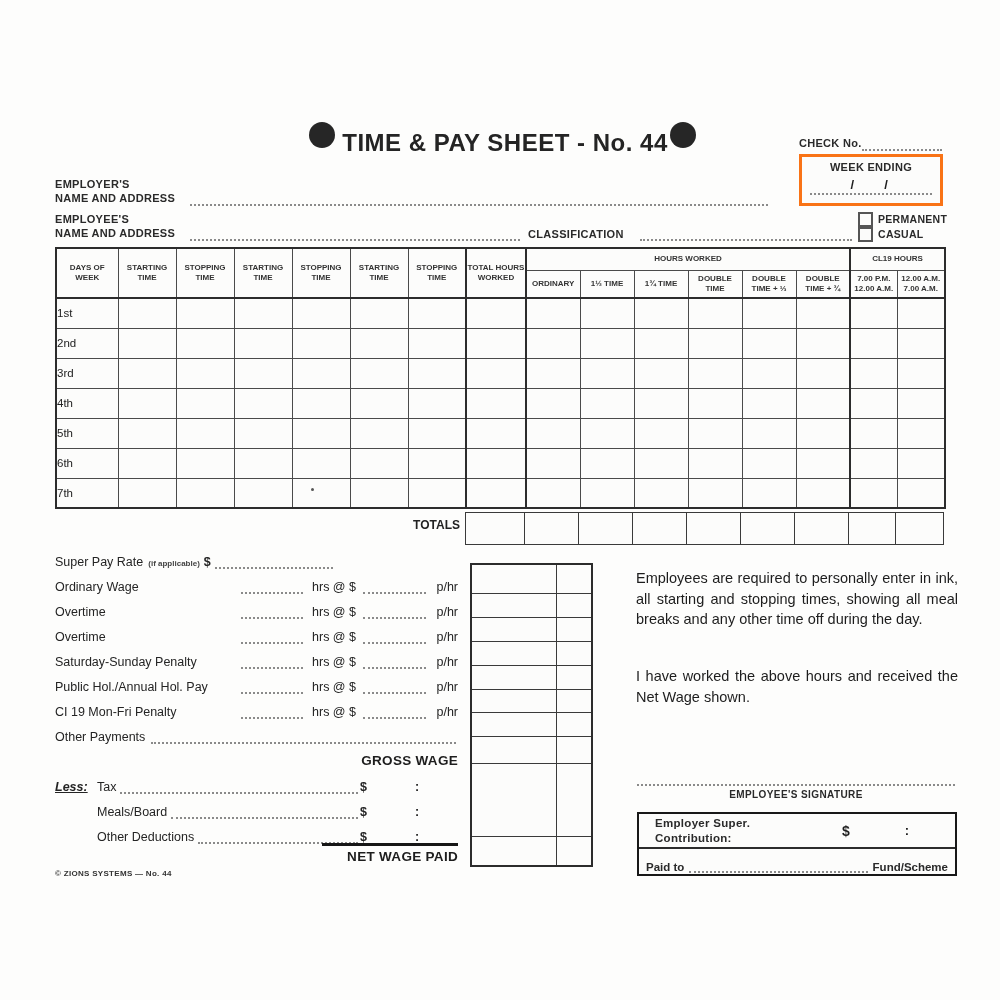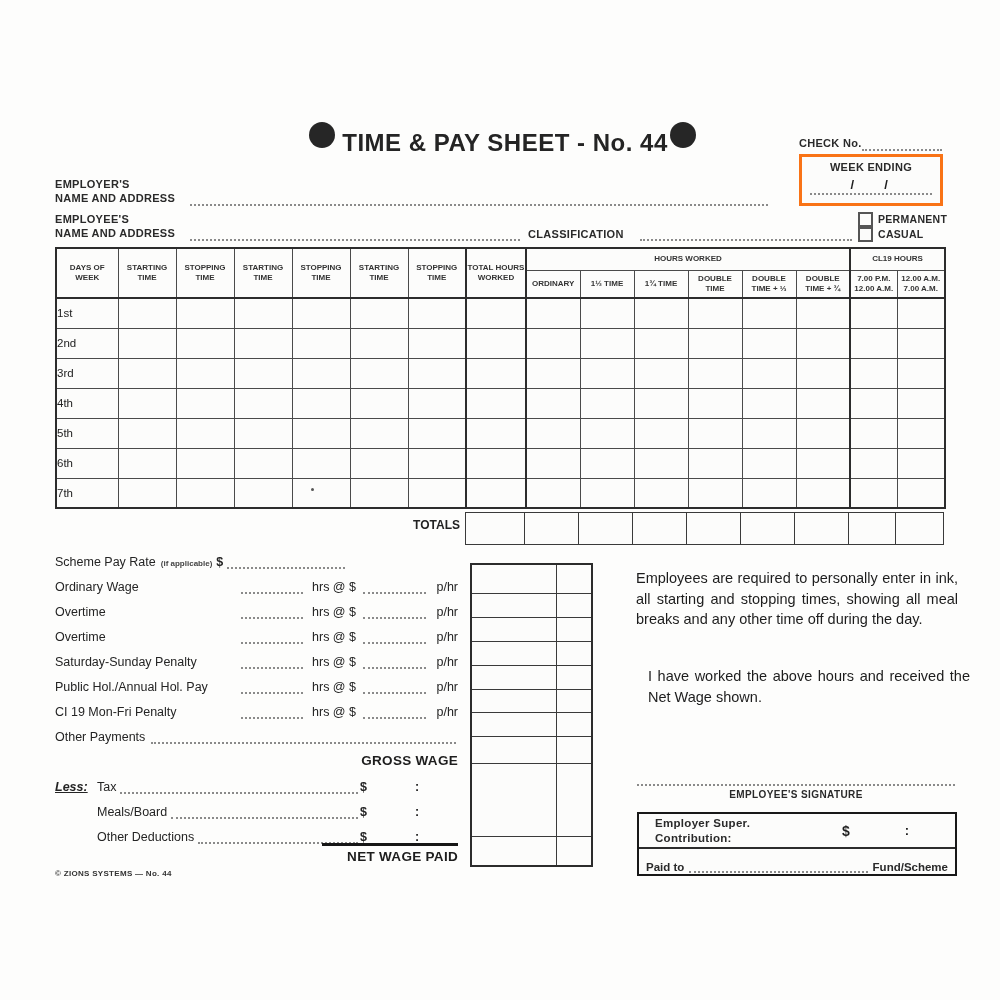--- a/index.html
+++ b/index.html
@@ -284,21 +284,21 @@
     <div class="tc" style="width:54px;"></div>
     <div class="tc" style="width:54px;"></div>
     <div class="tc" style="width:54px;"></div>
     <div class="tc" style="width:54px;"></div>
     <div class="tc" style="width:54px;"></div>
     <div class="tc" style="width:47px;"></div>
     <div class="tc" style="width:48px;"></div>
   </div>
 
   <div class="abs wrow" style="left:55px;top:553px;width:403px;">
-    <span>Scheme Pay Rate</span>
+    <span>Super Pay Rate</span>
     <span class="note" style="margin:0 4px 1px 5px;text-align:right;">(if applicable)</span>
     <span class="b">$</span>
     <span class="dash" style="width:118px;height:14px;margin-left:4px;"></span>
   </div>
 
   <div class="abs wrow" style="left:55px;top:578px;width:403px;">
       <span class="wlabel">Ordinary Wage</span>
       <span class="d1 dashline"></span>
       <span class="hrs">hrs @ $</span>
       <span class="d2 dashline"></span>
@@ -417,21 +417,21 @@
           <td></td>
         </tr>
       <tr style="height:30px;">
           <td></td>
           <td></td>
         </tr>
     </tbody>
   </table>
 
   <div class="abs para" style="left:636px;top:568px;width:322px;">Employees are required to personally enter in ink, all starting and stopping times, showing all meal breaks and any other time off during the day.</div>
-  <div class="abs para" style="left:636px;top:666px;width:322px;margin-left:12px;">I have worked the above hours and received the Net Wage shown.</div>
+  <div class="abs para" style="left:636px;top:666px;width:322px;">I have worked the above hours and received the Net Wage shown.</div>
 
   <div class="abs dash" style="left:637px;top:770px;width:318px;height:14px;"></div>
   <div class="abs small-b" style="left:637px;top:789px;width:318px;text-align:center;">EMPLOYEE'S SIGNATURE</div>
 
   <div class="abs sigbox" style="left:637px;top:812px;width:316px;height:60px;">
     <div style="height:33px;border-bottom:2px solid #2c2c2c;display:flex;align-items:center;padding:0 16px;">
       <span class="lbl" style="font-size:11.5px;flex:1;">Employer Super. Contribution:</span>
       <span class="b" style="flex:0 0 58px;text-align:center;font-size:14px;">$</span>
       <span class="b" style="flex:0 0 64px;text-align:center;font-size:13px;">:</span>
     </div>

